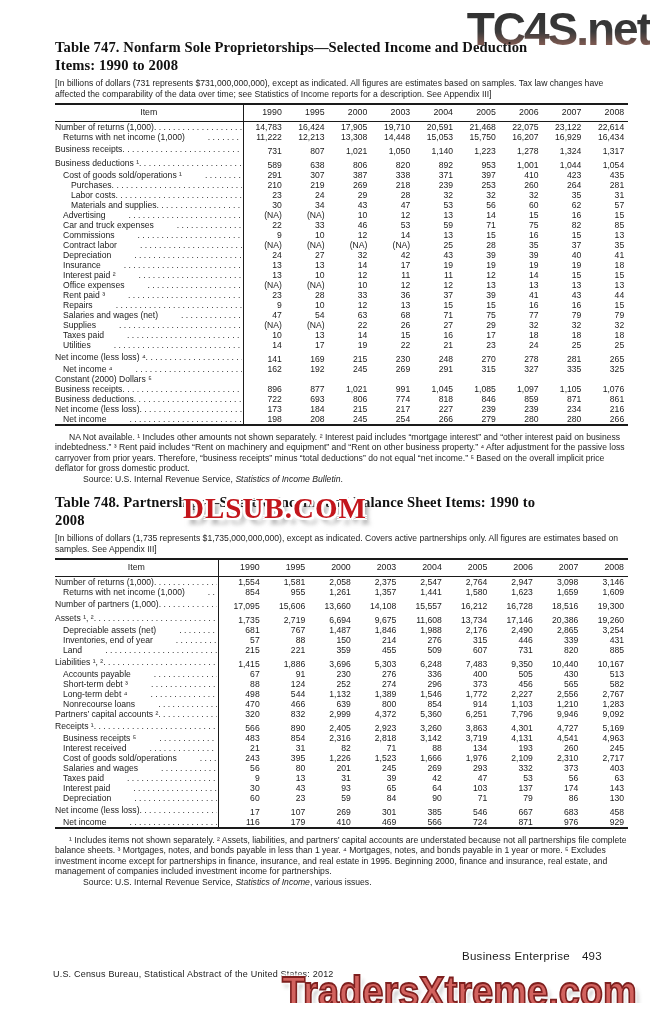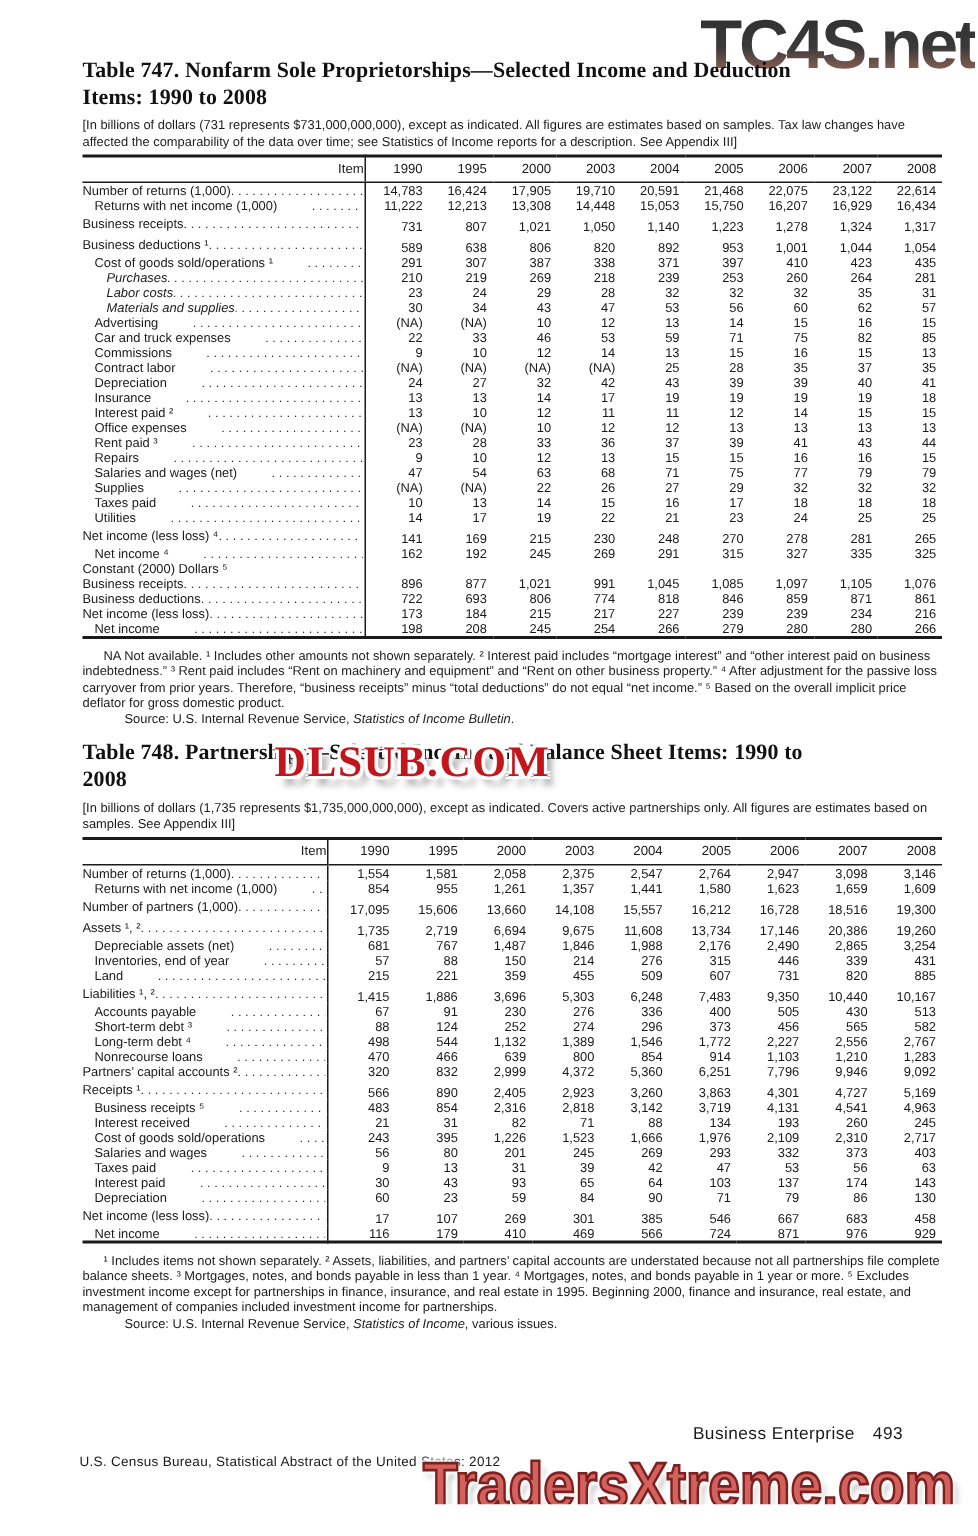--- a/index.html
+++ b/index.html
@@ -16,31 +16,31 @@
   .note{font-size:8.6px;line-height:10.5px;margin:4px 0 4px 0;color:#1c1c1c;}
 
   
   table.stats{border-collapse:collapse;table-layout:fixed;width:573px;
               border-top:2px solid #1a1a1a;border-bottom:2px solid #1a1a1a;
               font-size:8.6px;margin-top:2px;}
   #t747 col.c-item{width:188px;} #t747 col.c-num{width:42.8px;}
   #t748 col.c-item{width:163px;} #t748 col.c-num{width:45.5px;}
   table.stats th{font-weight:400;border-bottom:1px solid #1a1a1a;padding:2px 4px 3px 0;
                  line-height:11px;text-align:right;font-size:8.8px;}
-  table.stats th.item-h{padding-right:0;}
+  table.stats th.item-h{text-align:center;padding-right:0;}
   table.stats td{line-height:10px;padding:0 4px 0 0;text-align:right;white-space:nowrap;
                  overflow:hidden;}
   table.stats tr > *:nth-child(2){border-left:1px solid #1a1a1a;}
   table.stats td.item{text-align:left;padding:0 1px 0 0;}
   .itemwrap{display:flex;align-items:baseline;overflow:hidden;}
   .lbl{white-space:nowrap;}
   .leader{flex:1;overflow:hidden;white-space:nowrap;color:#2a2a2a;}
   .leader::before{content:" . . . . . . . . . . . . . . . . . . . . . . . . . . . . . . . . . . . . . . . . . . . . . . . .";}
   .ind1 .itemwrap{padding-left:8px;gap:23px;}
-  .ind2 .itemwrap{padding-left:16px;font-style:italic;}
+  .ind2 .itemwrap{padding-left:16px;}
   tr.gap td{padding-top:4px;}
   td.item.sec{text-align:center;padding-right:14px;}
 
   
   .fn{font-size:8.6px;line-height:10.4px;margin:6px 0 0 0;text-indent:14px;color:#1c1c1c;}
   .src{font-size:8.6px;line-height:10.4px;margin:0;text-indent:28px;color:#1c1c1c;}
   .src i{font-style:italic;}
 
   
   .footer-right{position:absolute;top:950px;left:0;width:602px;text-align:right;

